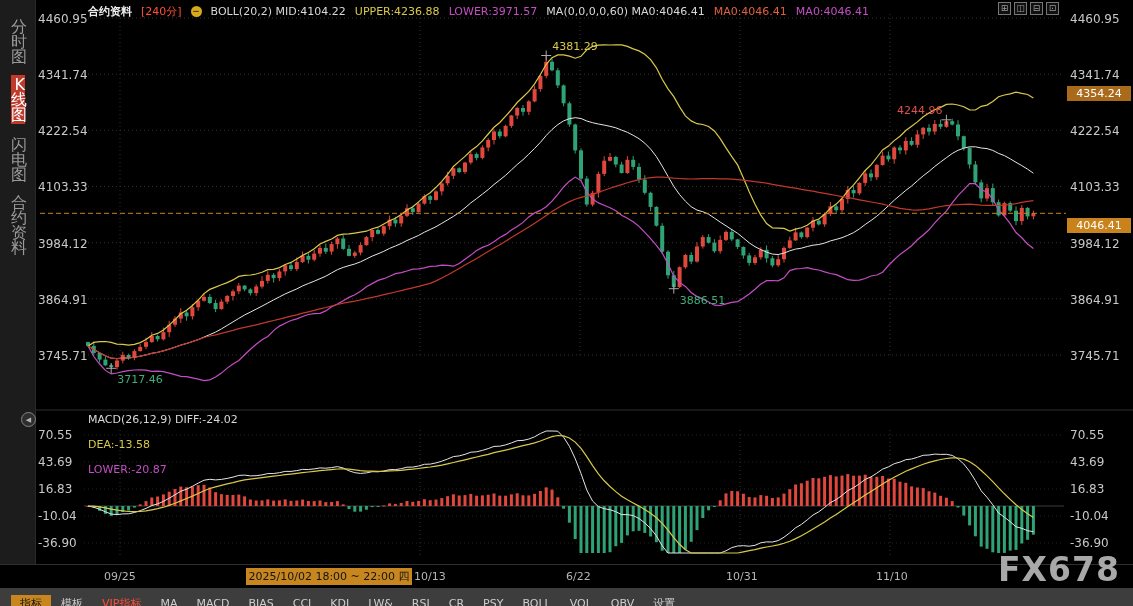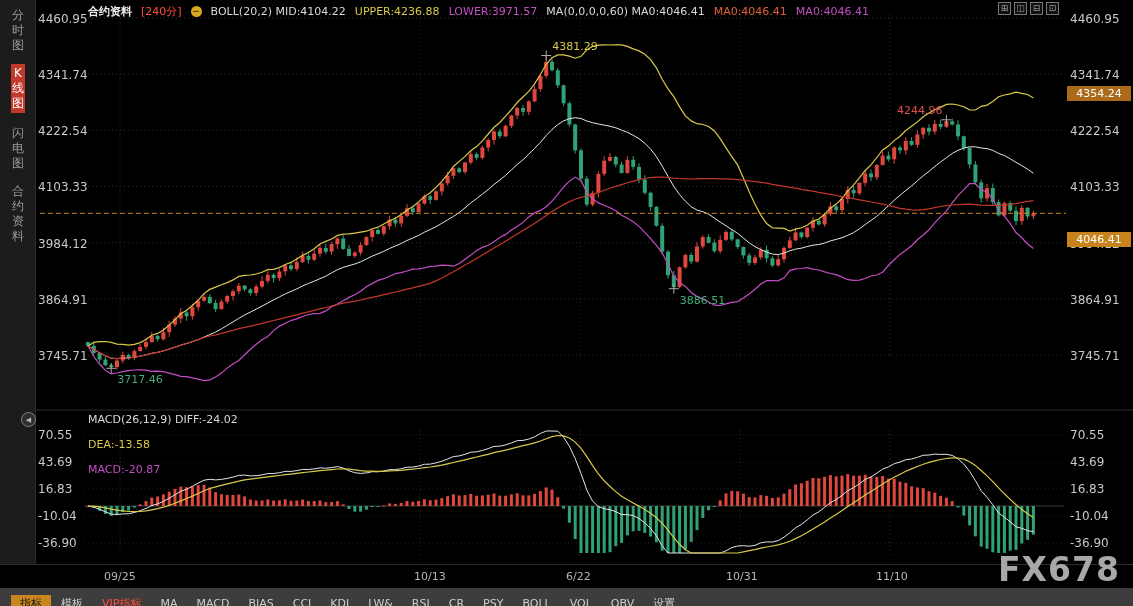--- a/index.html
+++ b/index.html
@@ -15,21 +15,21 @@
   .w{color:#d8d8d8;}
   .y{color:var(--boll-upper);}
   .m{color:var(--boll-lower);}
   .o{color:var(--ma0-orange);}
   .coin{display:inline-block;width:11px;height:11px;border-radius:50%;background:#d8a91d;color:#4d3a00;font-size:9px;line-height:11px;text-align:center;font-weight:bold;cursor:pointer;}
   .winicons{position:absolute;right:74px;top:2px;display:flex;gap:3px;z-index:4;}
   .winicons span{display:block;width:13px;height:13px;border:1px solid #777;color:#9a9a9a;font-size:9px;line-height:11px;text-align:center;background:#101010;cursor:pointer;}
 
   
   .sidebar{position:absolute;left:0;top:0;width:36px;height:564px;background:#1c1c1c;border-right:1px solid #2a2a2a;z-index:4;}
-  .side-tab{position:absolute;left:11px;width:14px;word-break:break-all;line-height:15px;font-size:12px;text-align:center;color:#9a9a9a;cursor:pointer;}
+  .side-tab{position:absolute;left:11px;width:14px;word-break:break-all;line-height:15px;font-size:16px;text-align:right;color:#9a9a9a;cursor:pointer;margin-top:11px;}
   .side-tab.active{background:var(--kline-red);color:#fff;padding:2px 0;}
   .collapse-btn{position:absolute;left:21px;top:412px;width:15px;height:15px;border-radius:50%;background:#2e2e2e;border:1px solid #858585;color:#b5b5b5;font-size:7px;line-height:12px;text-align:center;z-index:5;cursor:pointer;}
 
   
   .yl{position:absolute;font-size:12px;color:#c8c8c8;z-index:2;white-space:nowrap;}
   .badge{position:absolute;left:1067px;width:64px;height:15px;color:#fff;font-size:11px;line-height:15px;text-align:center;z-index:4;margin-top:26px;}
   .badge-high{background:#a96a1c;}
   .badge-cur{background:#c8831c;}
 
   
@@ -630,45 +630,46 @@
 
   <div class="yl" style="left:1070px;top:12px">4460.95</div>
   <div class="yl" style="left:1070px;top:68px">4341.74</div>
   <div class="yl" style="left:1070px;top:124px">4222.54</div>
   <div class="yl" style="left:1070px;top:180px">4103.33</div>
   <div class="yl" style="left:1070px;top:237px">3984.12</div>
   <div class="yl" style="left:1070px;top:293px">3864.91</div>
   <div class="yl" style="left:1070px;top:349px">3745.71</div>
 
   <div class="badge badge-high" style="top:60px">4354.24</div>
-  <div class="badge badge-cur" style="top:206px">4046.41</div>
+  <div class="badge badge-cur" style="top:192px">4046.41</div>
 
   <div class="macd-hdr">
     <span class="w">MACD(26,12,9) DIFF:-24.02</span>
     <span class="y">DEA:-13.58</span>
-    <span class="m">MACD:-20.87</span>
+    <span class="m">LOWER:-20.87</span>
   </div>
 
   <div class="yl" style="left:38px;top:428px">70.55</div>
   <div class="yl" style="left:38px;top:455px">43.69</div>
   <div class="yl" style="left:38px;top:482px">16.83</div>
   <div class="yl" style="left:38px;top:509px">-10.04</div>
   <div class="yl" style="left:38px;top:536px">-36.90</div>
 
   <div class="yl" style="left:1070px;top:428px">70.55</div>
   <div class="yl" style="left:1070px;top:455px">43.69</div>
   <div class="yl" style="left:1070px;top:482px">16.83</div>
   <div class="yl" style="left:1070px;top:509px">-10.04</div>
   <div class="yl" style="left:1070px;top:536px">-36.90</div>
 
   <div class="xaxis">
     <button class="period-btn">
       <span>240分</span><span class="arr">▲</span>
     </button>
     <span class="dt" style="left:104px">09/25</span>
+    <span class="selbox">2025/10/02 18:00 ~ 22:00 四</span>
     <span class="dt" style="left:414px">10/13</span>
     <span class="dt" style="left:566px">6/22</span>
     <span class="dt" style="left:726px">10/31</span>
     <span class="dt" style="left:876px">11/10</span>
   </div>
 
   <div class="toolbar">
     <span class="tb sel">指标</span>
     <span class="tb">模板</span>
     <span class="tb vip">VIP指标</span>

